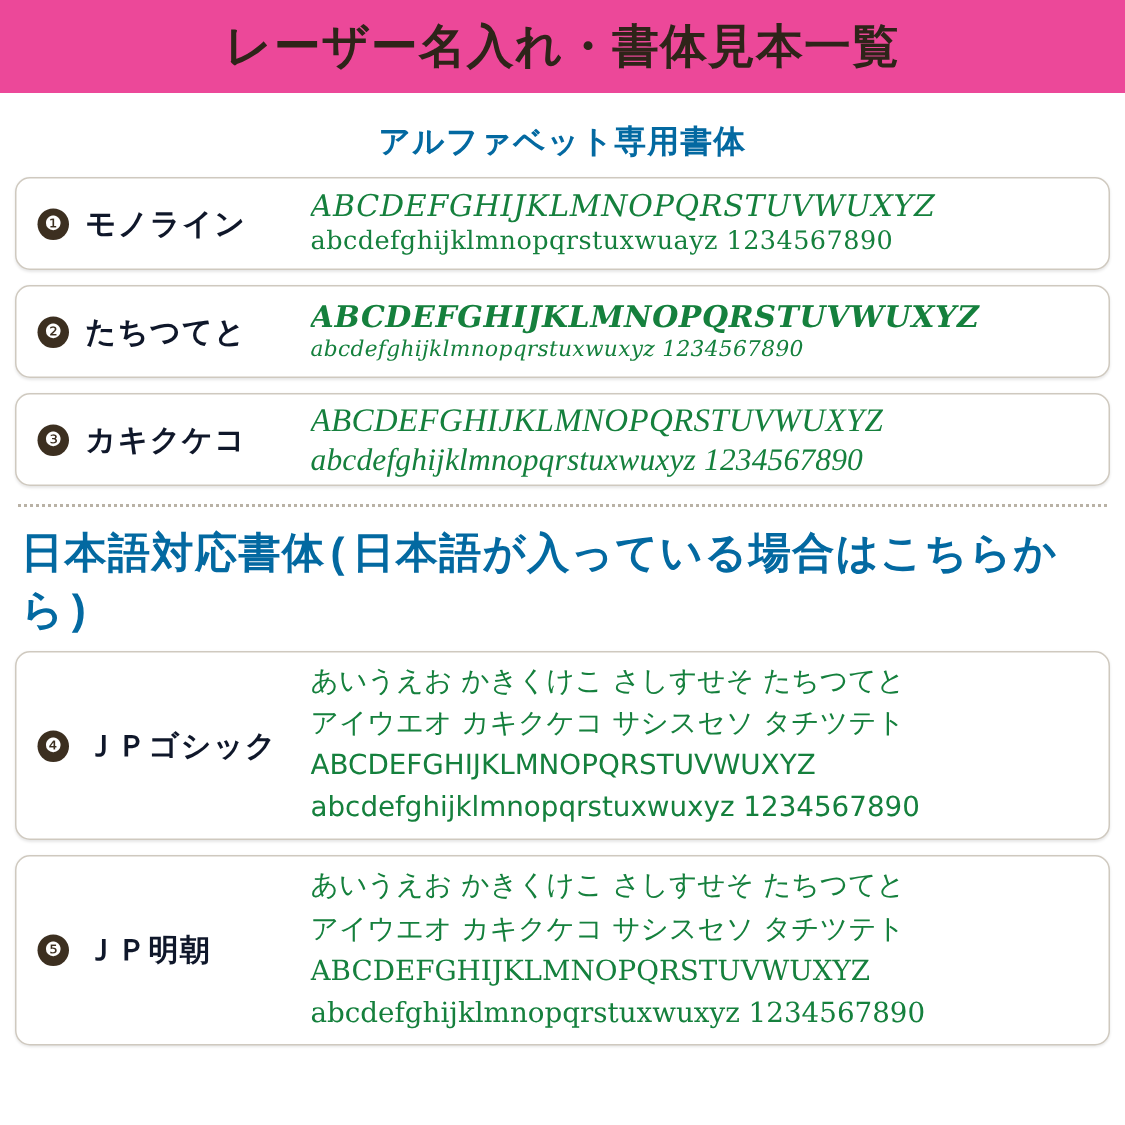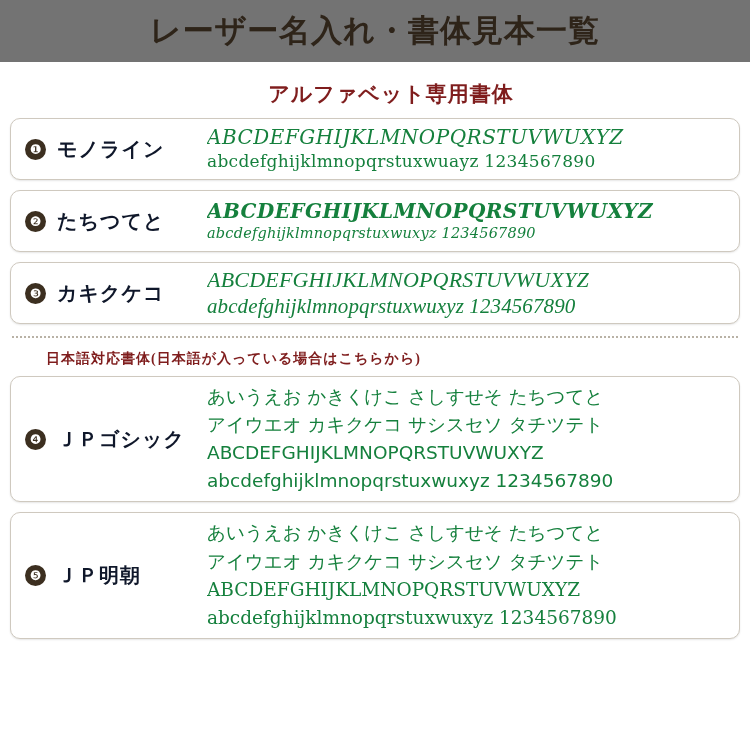--- a/index.html
+++ b/index.html
@@ -18,50 +18,49 @@
     width: 750px;
     height: 750px;
     box-sizing: border-box;
   }
 
   
   .header {
     position: relative;
     width: 750px;
     height: 62px;
-    background: #737373;
+    background: #ec4899;
     display: flex;
     align-items: center;
     justify-content: center;
   }
   .header-title {
     font-family: "DejaVu Sans", sans-serif;
     font-weight: bold;
     font-size: 31px;
     letter-spacing: 1px;
     color: #2e2419;
     white-space: nowrap;
   }
 
   
   .section-heading {
     text-align: center;
-    font-family: Liberation Serif, serif;
+    font-family: Liberation Mono, monospace;
     font-weight: bold;
     font-size: 21px;
-    color: #7f1d1d;
+    color: #0369a1;
     letter-spacing: 1px;
     margin-top: 18px;
     margin-bottom: 10px;
-    margin-left: 32px;
   }
   .section-heading.jp {
     text-align: left;
     padding-left: 14px;
-    font-size: 14px;
+    font-size: 28px;
     margin-top: 12px;
     margin-bottom: 8px;
   }
 
   
   .divider {
     margin: 12px 12px 0 12px;
     border-top: 2px dotted #b9b2a6;
     height: 0;
   }

